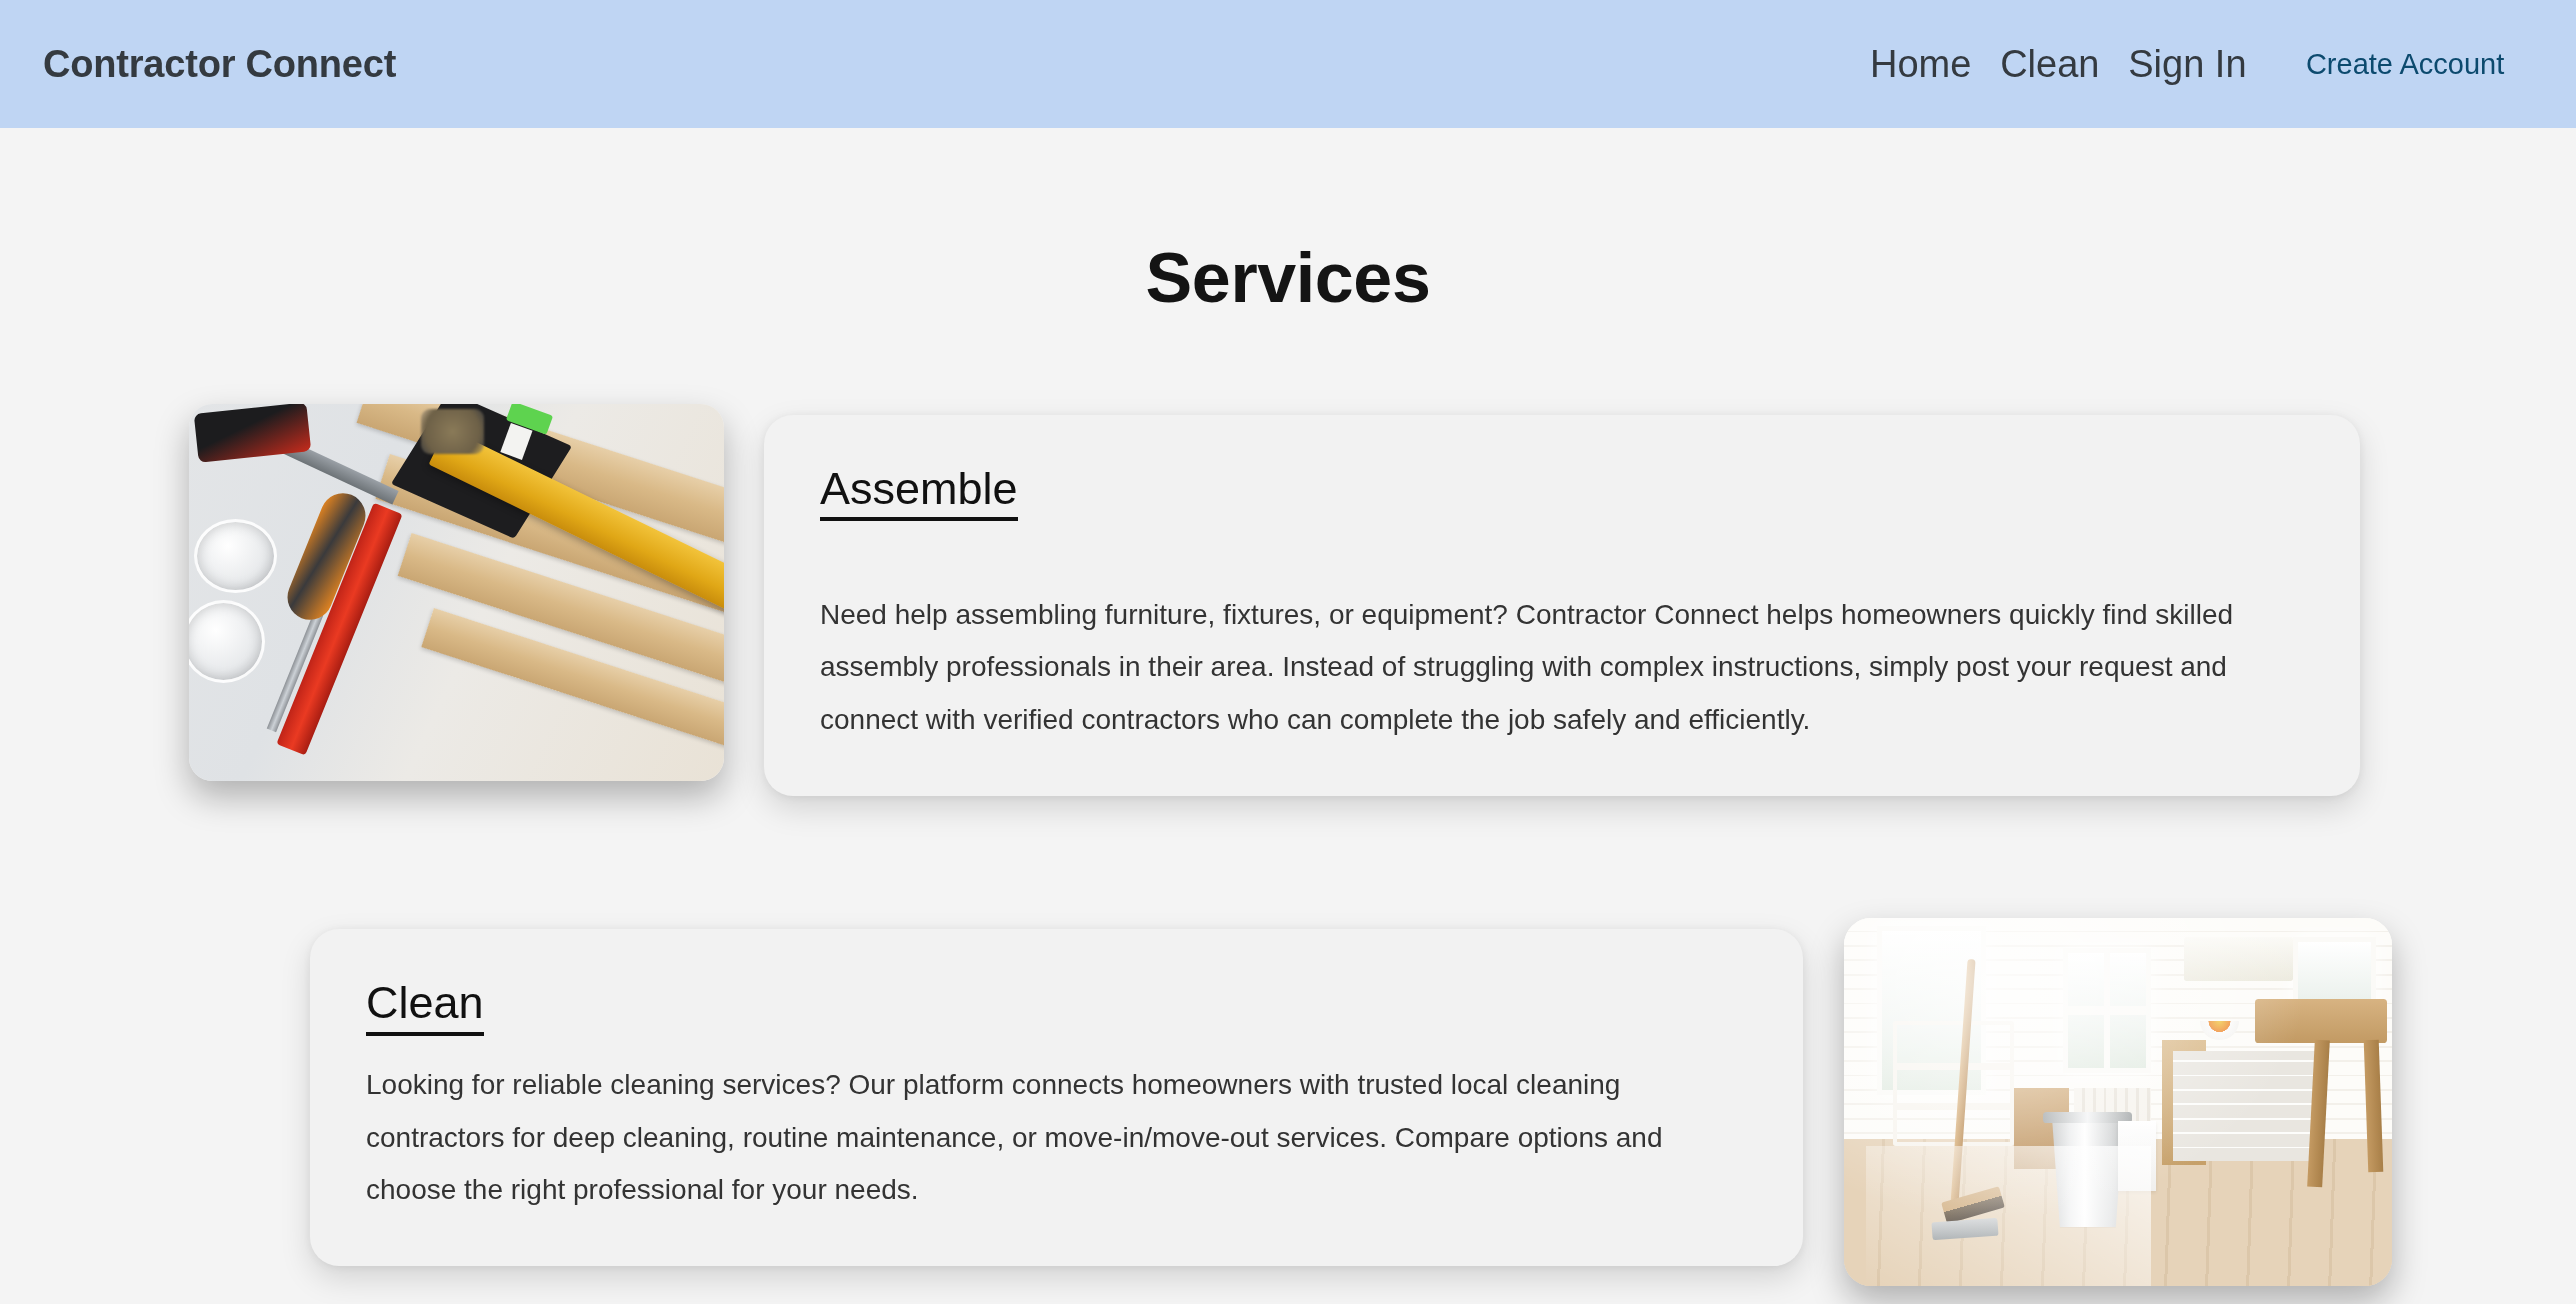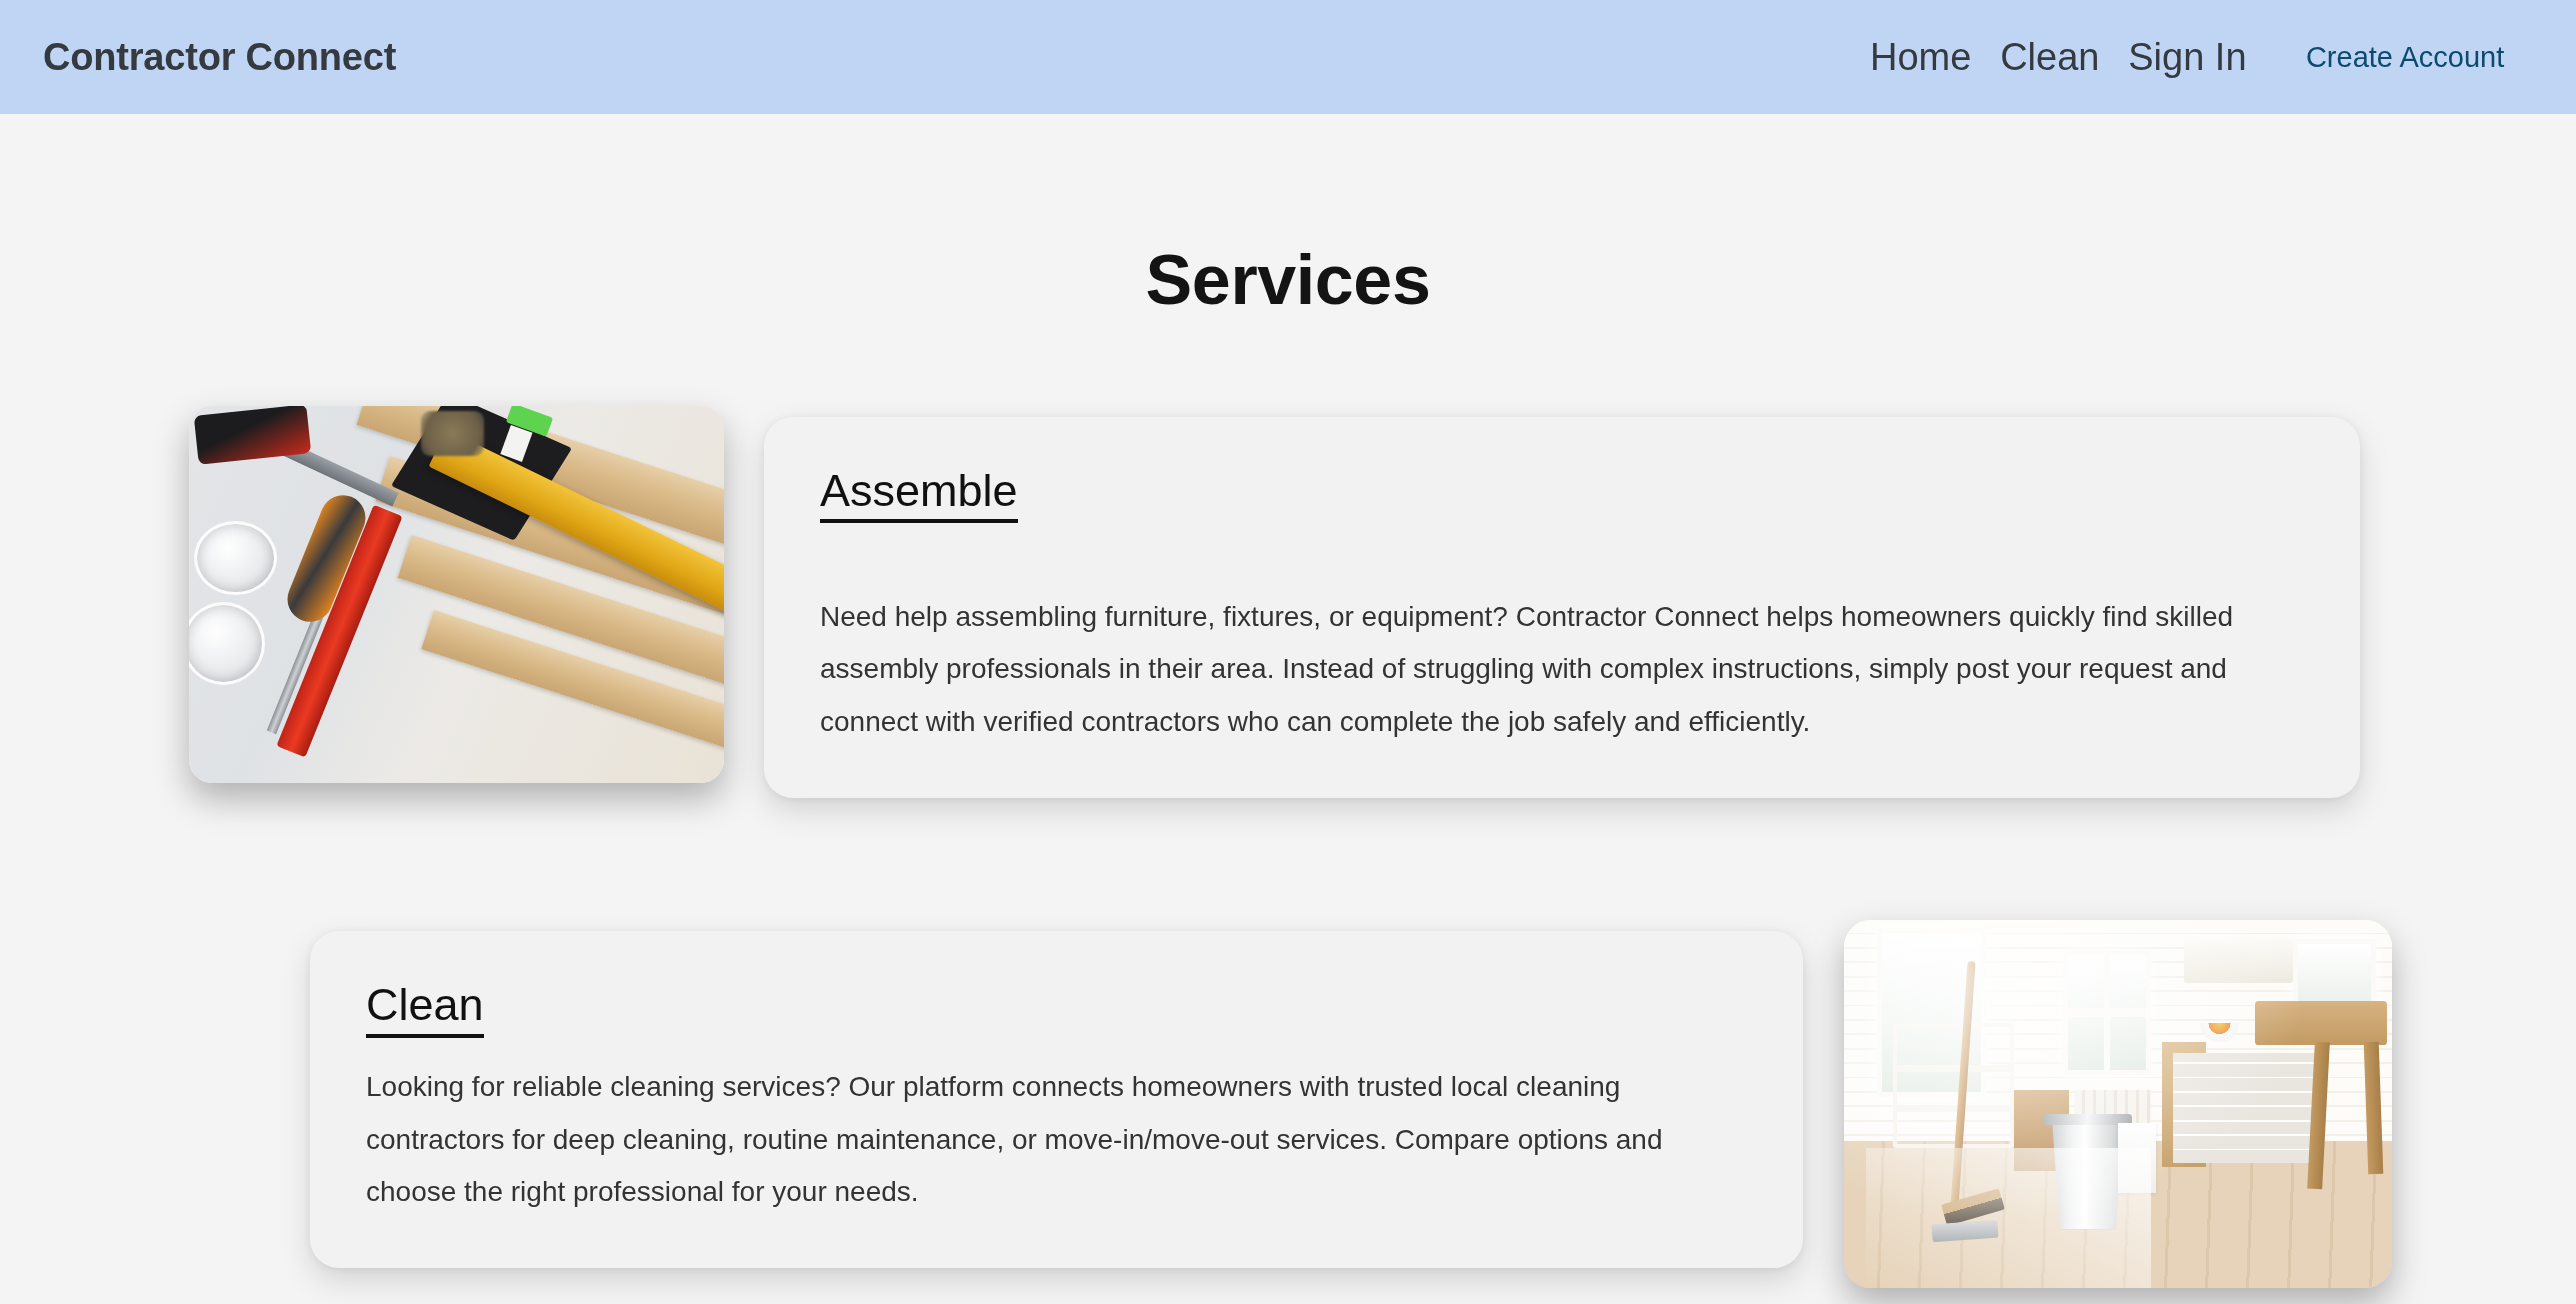--- a/index.html
+++ b/index.html
@@ -12,21 +12,21 @@
     width: 2576px;
     height: 1304px;
     background: #f4f4f4;
     font-family: "Liberation Sans", sans-serif;
     overflow: hidden;
     -webkit-font-smoothing: antialiased;
   }
 
   
   .navbar {
-    height: 114px;
+    height: 128px;
     background: #bfd5f3;
     display: flex;
     align-items: center;
     justify-content: space-between;
     padding: 0 43px;
     position: relative;
   }
   .brand {
     font-size: 38px;
     font-weight: bold;
@@ -54,21 +54,21 @@
     text-decoration: none;
     padding: 9px 21.6px;
     margin-left: 23.4px;
     white-space: nowrap;
     cursor: pointer;
     border-radius: 7.2px;
   }
 
   
   .page {
-    padding-top: 16px;
+    padding-top: 0;
   }
   .page-title {
     text-align: center;
     font-size: 70px;
     font-weight: bold;
     color: #141414;
     margin: 0;
     padding-top: 110px;
     letter-spacing: -0.4px;
   }

